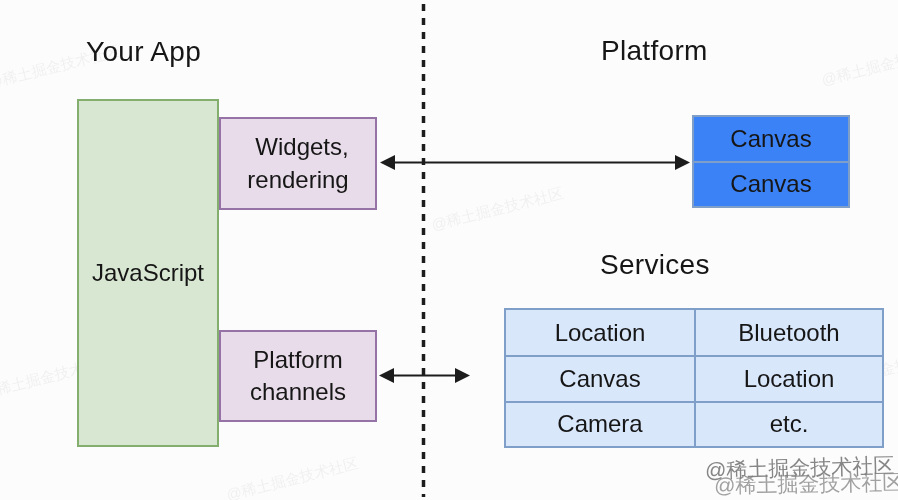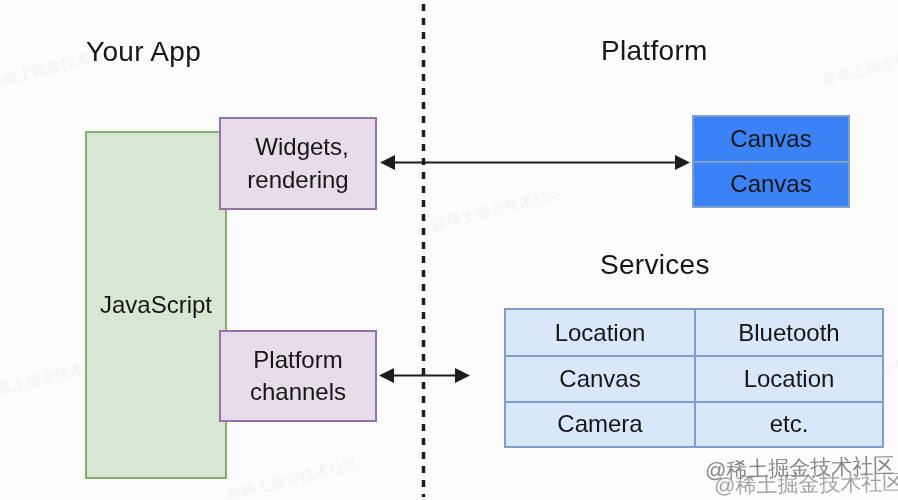--- a/index.html
+++ b/index.html
@@ -106,21 +106,21 @@
   <div class="wm-faint" style="left:820px; top:55px;">@稀土掘金技术社区</div>
   <div class="wm-faint" style="left:430px; top:200px;">@稀土掘金技术社区</div>
   <div class="wm-faint" style="left:-20px; top:368px;">@稀土掘金技术社区</div>
   <div class="wm-faint" style="left:225px; top:470px;">@稀土掘金技术社区</div>
   <div class="wm-faint" style="left:820px; top:360px;">@稀土掘金技术社区</div>
 
   <div class="title" style="left:86px; top:36px;">Your App</div>
   <div class="title" style="left:601px; top:35px;">Platform</div>
   <div class="title" style="left:600px; top:249px;">Services</div>
 
-  <div class="box green-box" style="left:85px; top:99px; width:142px; height:348px;margin-top:32px;">
+  <div class="box green-box" style="left:77px; top:99px; width:142px; height:348px;">
     <span>JavaScript</span>
   </div>
 
   <div class="box purple-box" style="left:219px; top:117px; width:158px; height:93px;text-align:right;">
     <span>Widgets,
 rendering</span>
   </div>
 
   <div class="box purple-box" style="left:219px; top:330px; width:158px; height:92px;">
     <span>Platform

